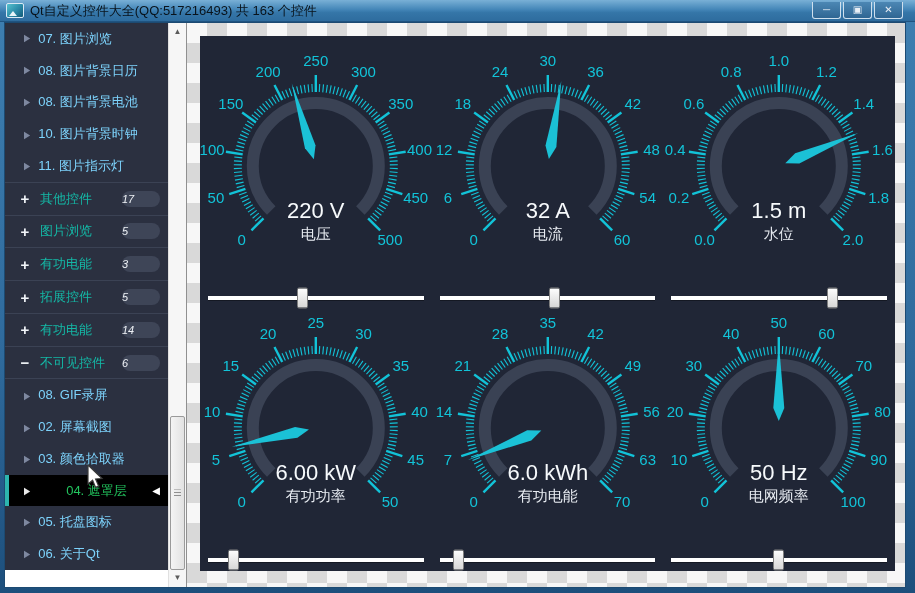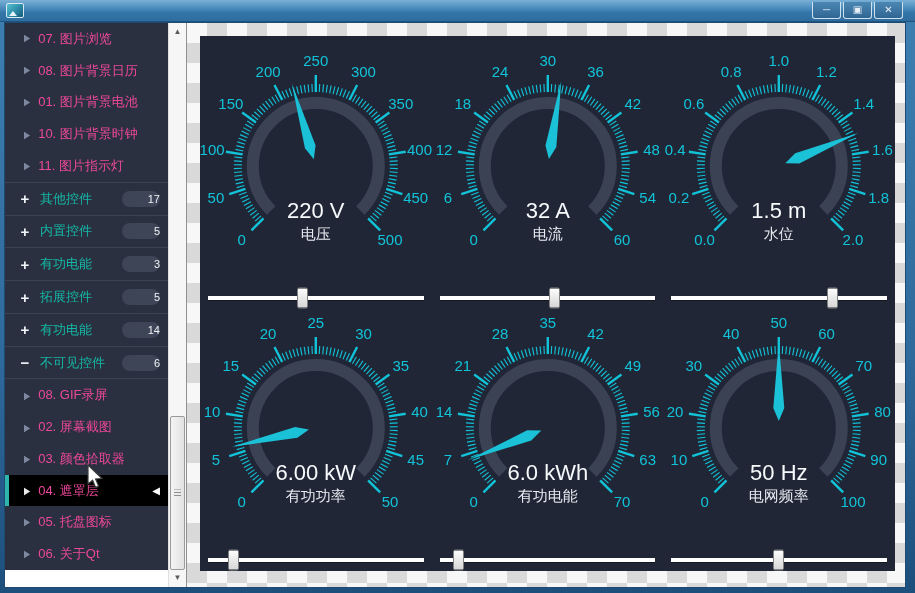--- a/index.html
+++ b/index.html
@@ -31,28 +31,28 @@
   .client{position:absolute;left:4px;top:22px;right:9px;bottom:5px;
     background:#f2f2f2;display:flex;border:1px solid #1c4a72;box-sizing:border-box;}
   
   .sidebar{width:163px;flex:0 0 auto;display:flex;flex-direction:column;background:#fff;}
   .tree{height:547px;background:#2b3040;display:flex;flex-direction:column;}
   .tree-item{flex:1;display:flex;align-items:center;position:relative;
     padding:0 8px 0 14px;box-sizing:border-box;cursor:default;}
   .tree-item.child{padding-left:19px;}
   .tree-item .tri{color:#7e88a0;font-size:8px;margin-right:8px;transform:scaleY(1.2);}
   .tree-item .exp{color:#f2f5f9;font-size:15px;font-weight:bold;margin-right:9px;width:12px;text-align:center;}
-  .tree-item .lbl{color:#ec4899;font-size:13px;white-space:nowrap;}
+  .tree-item .lbl{color:#7dd3fc;font-size:13px;white-space:nowrap;}
   .tree-item.group .lbl{color:#14b8a6;}
   .tree-item.group{border-top:1px solid #3b4254;}
   .tree-item.group + .tree-item.child{border-top:1px solid #3b4254;}
   .badge{margin-left:auto;background:#3e4557;color:#eef1f5;font-size:11px;
-    border-radius:9px;padding:2px 0;min-width:38px;text-align:right;}
+    border-radius:9px;padding:2px 0;min-width:38px;text-align:left;font-style:italic;}
   .tree-item.selected{background:#000;}
-  .tree-item.selected .lbl{color:#ec4899;}
+  .tree-item.selected .lbl{color:#22c55e;margin-left:28px;}
   .tree-item.selected .tri{color:#e8e8e8;}
   .tree-item.selected::before{content:'';position:absolute;left:0;top:0;bottom:0;width:4px;background:#2db5ae;}
   .sel-arrow{margin-left:auto;color:#fff;font-size:10px;}
   
   .vscroll{width:17px;flex:0 0 auto;background:#f6f6f6;position:relative;border-left:1px solid #e0e0e0;}
   .scroll-arrow{position:absolute;left:0;right:0;height:14px;text-align:center;
     font-size:8px;color:#5a5a5a;line-height:14px;}
   .scroll-arrow.up{top:2px;}
   .scroll-arrow.down{bottom:2px;}
   .scroll-thumb{position:absolute;left:1px;width:13px;top:393px;height:152px;
@@ -77,58 +77,59 @@
   .slider-handle{position:absolute;top:50%;transform:translateY(-50%);width:11px;height:21px;
     background:linear-gradient(180deg,#fdfdfd,#d6d6d6);border:1px solid #808080;border-radius:2px;box-sizing:border-box;}
   svg{display:block;overflow:visible;}
   .cursor{position:absolute;left:86px;top:464px;z-index:50;pointer-events:none;}
 </style>
 </head>
 <body>
 
 <div class="titlebar">
   <div class="app-icon"></div>
+  <div class="win-title">Qt自定义控件大全(QQ:517216493) 共 163 个控件</div>
   <div class="win-buttons">
     <div class="win-btn">─</div>
     <div class="win-btn">▣</div>
     <div class="win-btn">✕</div>
   </div>
 </div>
 
 <div class="client">
   <div class="sidebar">
     <div class="tree">
         <div class="tree-item child">
           <span class="tri">▶</span>
           <span class="lbl">07. 图片浏览</span>
         </div>
         <div class="tree-item child">
           <span class="tri">▶</span>
           <span class="lbl">08. 图片背景日历</span>
         </div>
         <div class="tree-item child">
           <span class="tri">▶</span>
-          <span class="lbl">01. 图片背景电池</span>
+          <span class="lbl">08. 图片背景电池</span>
         </div>
         <div class="tree-item child">
           <span class="tri">▶</span>
           <span class="lbl">10. 图片背景时钟</span>
         </div>
         <div class="tree-item child">
           <span class="tri">▶</span>
           <span class="lbl">11. 图片指示灯</span>
         </div>
         <div class="tree-item group">
           <span class="exp">+</span>
           <span class="lbl">其他控件</span>
           <span class="badge">17</span>
         </div>
         <div class="tree-item group">
           <span class="exp">+</span>
-          <span class="lbl">内置控件</span>
+          <span class="lbl">图片浏览</span>
           <span class="badge">5</span>
         </div>
         <div class="tree-item group">
           <span class="exp">+</span>
           <span class="lbl">有功电能</span>
           <span class="badge">3</span>
         </div>
         <div class="tree-item group">
           <span class="exp">+</span>
           <span class="lbl">拓展控件</span>

